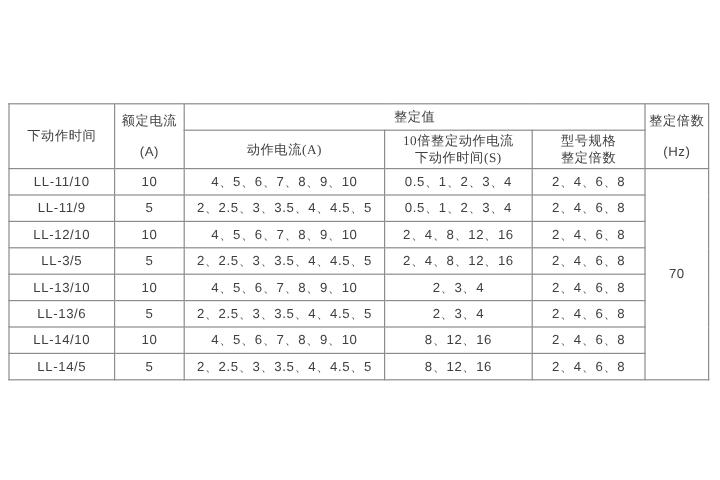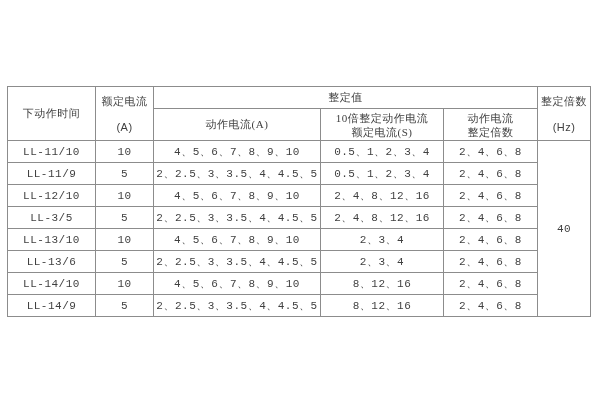--- a/index.html
+++ b/index.html
@@ -24,21 +24,21 @@
     vertical-align:middle;
     font-size:11px;
     font-weight:normal;
     color:#3f3f3f;
     letter-spacing:0.5px;
     overflow:hidden;
     white-space:nowrap;
   }
   tr.hdr1 { height:22px; }
   tr.hdr2 { height:32px;font-family:Liberation Serif, serif; }
-  tr.data { height:22px;font-family:Liberation Mono, monospace; }
+  tr.data { height:22px; }
   .twoline span { display:block; line-height:14px; letter-spacing:0.5px; }
   .spread span { display:block; line-height:26px; letter-spacing:0.5px; }
   td.numcell { letter-spacing:1px; }
 </style>
 </head>
 <body>
 
 <div class="page">
   <table class="spec">
     <colgroup>
@@ -59,35 +59,35 @@
         <th colspan="3">整定值</th>
         <th rowspan="2" class="spread">
           <span>整定倍数</span>
           <span>(Hz)</span>
         </th>
       </tr>
       <tr class="hdr2">
         <th>动作电流(A)</th>
         <th class="twoline">
           <span>10倍整定动作电流</span>
-          <span>额定电流(S)</span>
+          <span>下动作时间(S)</span>
         </th>
         <th class="twoline">
-          <span>动作电流</span>
+          <span>型号规格</span>
           <span>整定倍数</span>
         </th>
       </tr>
 
       <tr class="data">
         <td>LL-11/10</td>
         <td>10</td>
         <td class="numcell">4、5、6、7、8、9、10</td>
         <td class="numcell">0.5、1、2、3、4</td>
         <td class="numcell">2、4、6、8</td>
-        <td rowspan="8">40</td>
+        <td rowspan="8">70</td>
       </tr>
       <tr class="data">
         <td>LL-11/9</td>
         <td>5</td>
         <td class="numcell">2、2.5、3、3.5、4、4.5、5</td>
         <td class="numcell">0.5、1、2、3、4</td>
         <td class="numcell">2、4、6、8</td>
       </tr>
       <tr class="data">
         <td>LL-12/10</td>
@@ -118,21 +118,21 @@
         <td class="numcell">2、4、6、8</td>
       </tr>
       <tr class="data">
         <td>LL-14/10</td>
         <td>10</td>
         <td class="numcell">4、5、6、7、8、9、10</td>
         <td class="numcell">8、12、16</td>
         <td class="numcell">2、4、6、8</td>
       </tr>
       <tr class="data">
-        <td>LL-14/9</td>
+        <td>LL-14/5</td>
         <td>5</td>
         <td class="numcell">2、2.5、3、3.5、4、4.5、5</td>
         <td class="numcell">8、12、16</td>
         <td class="numcell">2、4、6、8</td>
       </tr>
     </tbody>
   </table>
 </div>
 
 </body></html>

